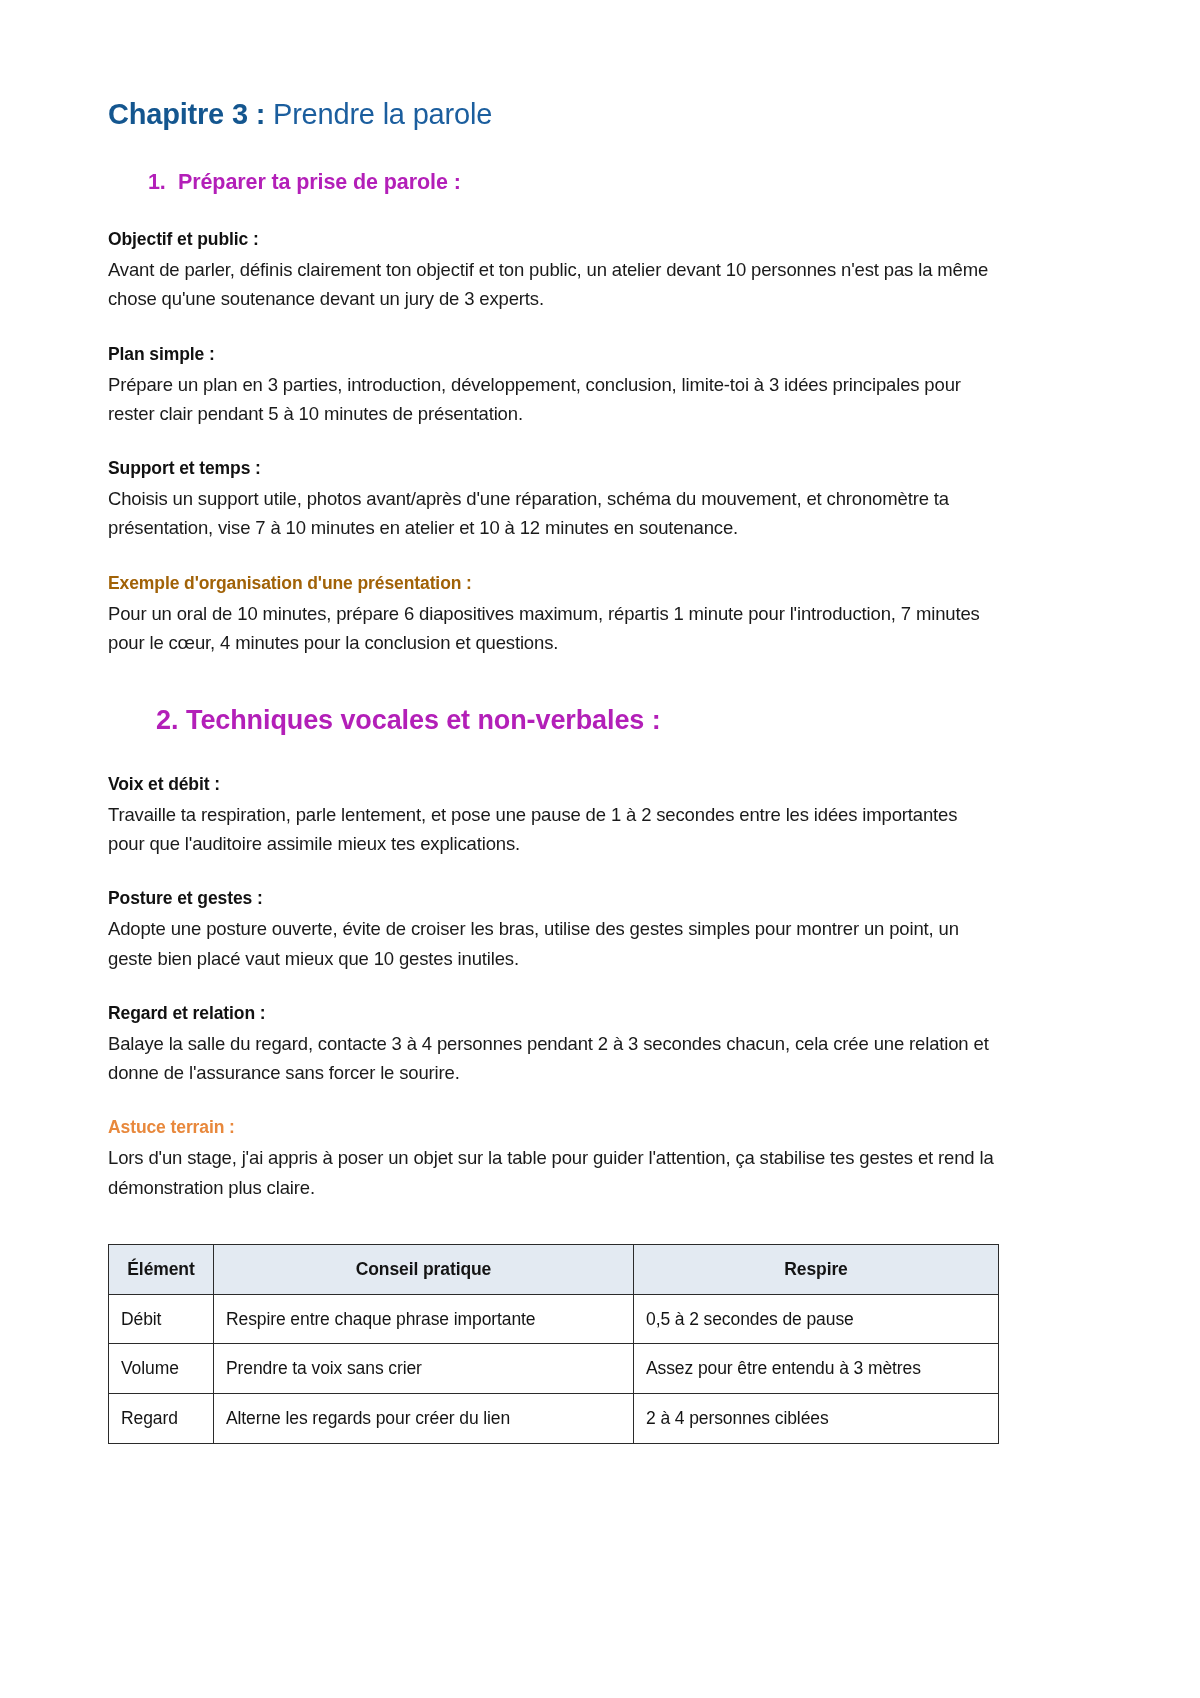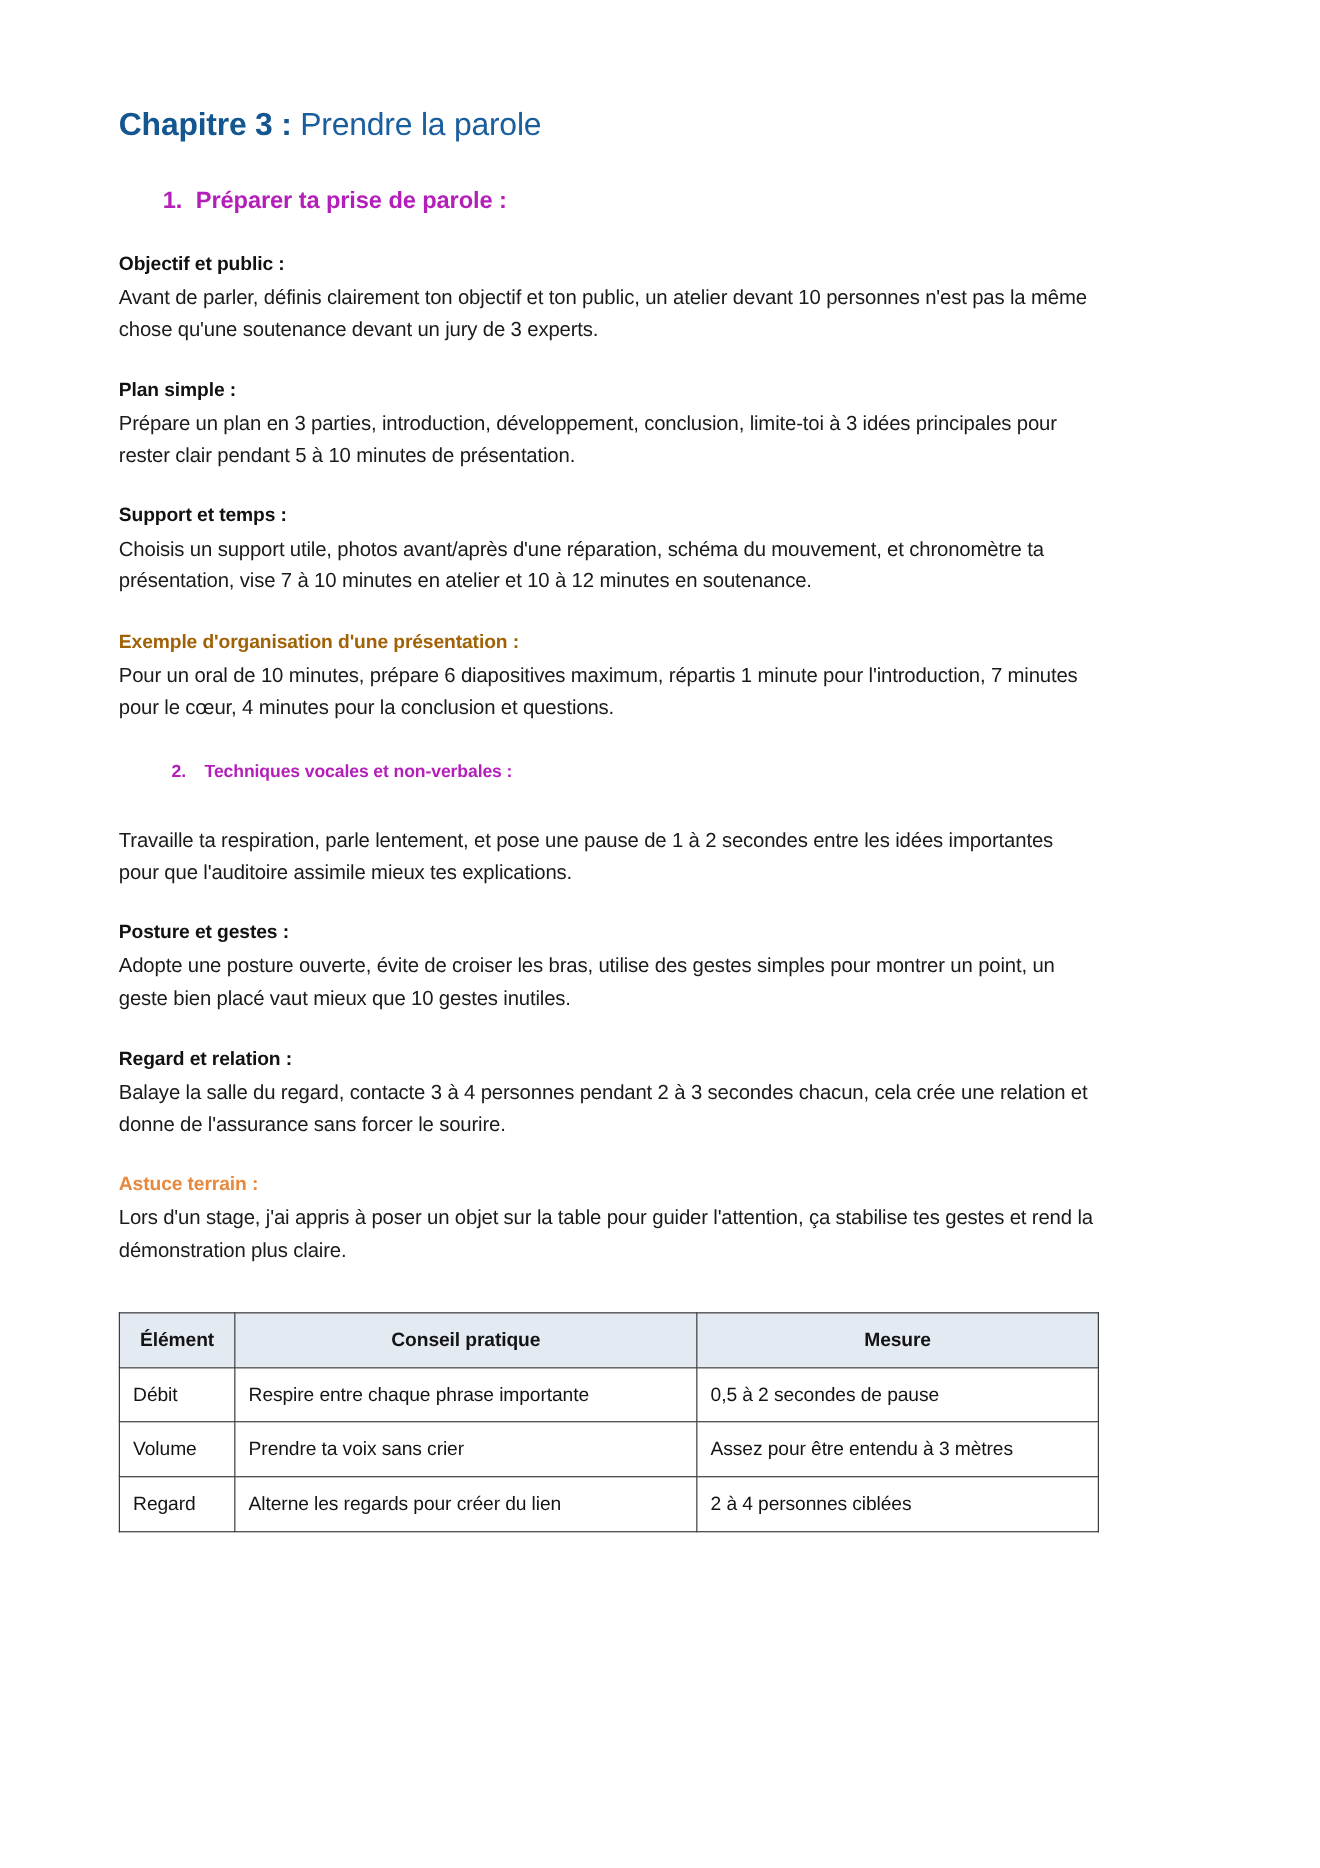--- a/index.html
+++ b/index.html
@@ -44,24 +44,24 @@
     color: #b31fb8;
     margin: 0 0 34px 0;
     padding-left: 40px;
     letter-spacing: -0.1px;
   }
   .section-heading .num {
     display: inline-block;
     min-width: 30px;
   }
   .section-heading.second {
-    margin-top: 36px;
+    margin-top: 48px;
     margin-bottom: 38px;
     padding-left: 48px;
-    font-size: 16px;
+    font-size: 27px;
   }
 
   
   .block {
     margin: 0 0 30px 0;
   }
   .block h3 {
     font-size: 17.5px;
     font-weight: 800;
     margin: 0 0 5px 0;
@@ -142,20 +142,21 @@
   <div class="block">
     <h3 class="green">Exemple d'organisation d'une présentation :</h3>
     <p>Pour un oral de 10 minutes, prépare 6 diapositives maximum, répartis 1 minute pour l'introduction, 7 minutes pour le cœur, 4 minutes pour la conclusion et questions.</p>
   </div>
 
   <h2 class="section-heading second">
     <span class="num">2.</span><span>Techniques vocales et non-verbales :</span>
   </h2>
 
   <div class="block">
+    <h3>Voix et débit :</h3>
     <p>Travaille ta respiration, parle lentement, et pose une pause de 1 à 2 secondes entre les idées importantes pour que l'auditoire assimile mieux tes explications.</p>
   </div>
 
   <div class="block">
     <h3>Posture et gestes :</h3>
     <p>Adopte une posture ouverte, évite de croiser les bras, utilise des gestes simples pour montrer un point, un geste bien placé vaut mieux que 10 gestes inutiles.</p>
   </div>
 
   <div class="block">
     <h3>Regard et relation :</h3>
@@ -171,21 +172,21 @@
     <table class="info-table">
       <colgroup>
         <col class="c1">
           <col class="c2">
           <col class="c3">
       </colgroup>
       <thead>
         <tr>
           <th>Élément</th>
           <th>Conseil pratique</th>
-          <th>Mesure</th>
+          <th>Respire</th>
         </tr>
       </thead>
       <tbody>
         <tr>
           <td>Débit</td>
           <td>Respire entre chaque phrase importante</td>
           <td>0,5 à 2 secondes de pause</td>
         </tr>
         <tr>
           <td>Volume</td>

